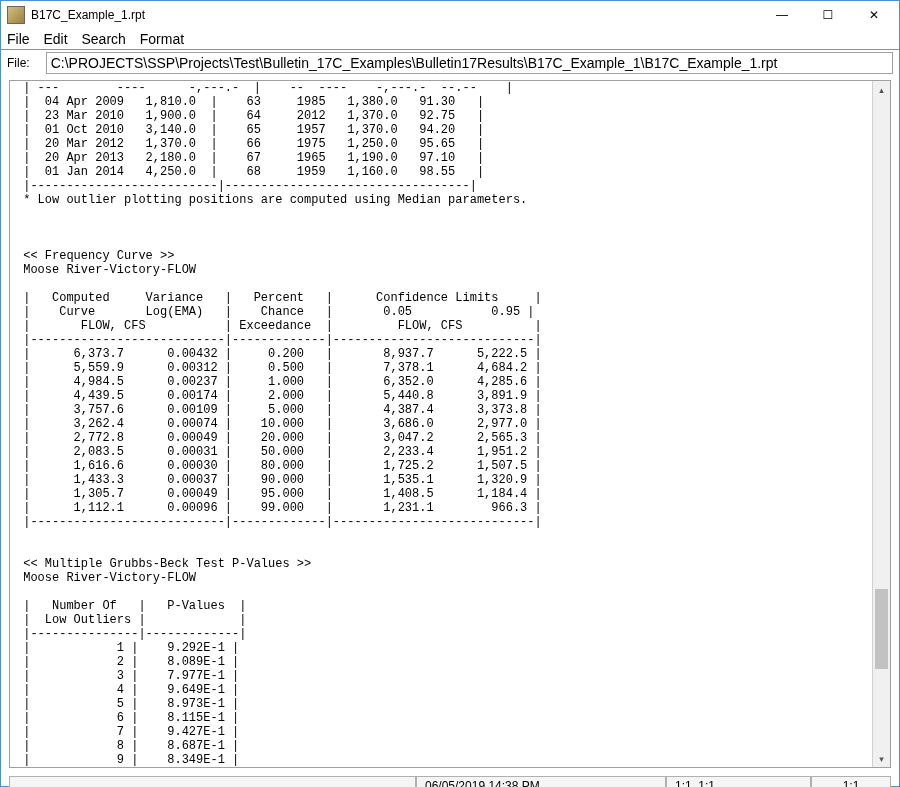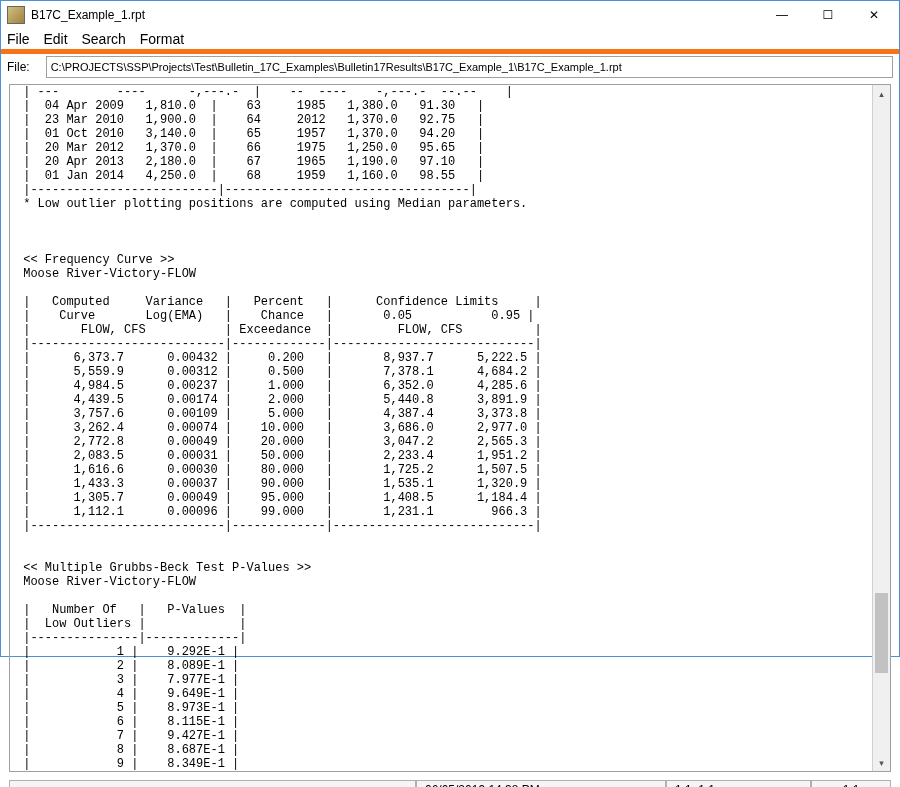--- a/index.html
+++ b/index.html
@@ -8,21 +8,21 @@
     font-family: "Segoe UI", Tahoma, sans-serif;
     font-size: 12px;
     background: #fff;
     color: #000;
     width: 900px;
     height: 787px;
     overflow: hidden;
   }
   .window {
     width: 900px;
-    height: 657px;
+    height: 787px;
     border: 1px solid #4a90d9;
     box-sizing: border-box;
     display: flex;
     flex-direction: column;
     background: #fff;
   }
   .titlebar {
     height: 30px;
     display: flex;
     align-items: center;
@@ -47,37 +47,37 @@
     align-items: center;
     justify-content: center;
     font-family: "Segoe UI Symbol", sans-serif;
     font-size: 12px;
     color:#000;
   }
   .menubar {
     height: 22px;
     padding: 2px 6px;
     font-size: 14px;
-    border-bottom: 5px solid #f97316;
+    border-bottom: 1px solid #f97316;
   }
   .menubar span {
     margin-right: 10px;
   }
   .filebar {
     height: 22px;
     display:flex;
     align-items:center;
     padding: 2px 6px;
     gap:16px;
     font-size:12px;
   }
   .filebar input {
     flex:1;
     height:18px;
-    font-size:11px;
+    font-size:14px;
     border:1px solid #a0a0a0;
     padding:1px 4px;
     font-family: inherit;
   }
   .contentwrap {
     flex:1;
     margin: 4px 8px 6px 8px;
     border:1px solid #a0a0a0;
     position:relative;
     box-sizing:border-box;

